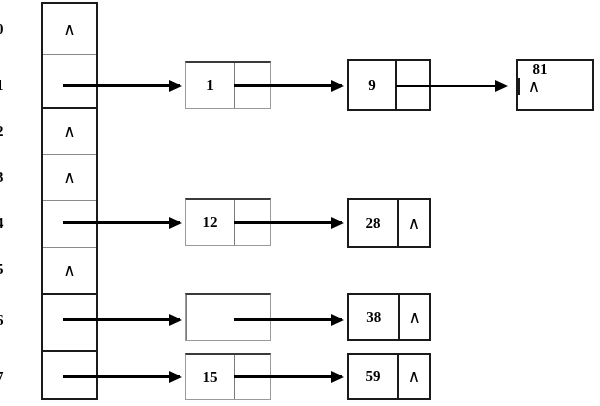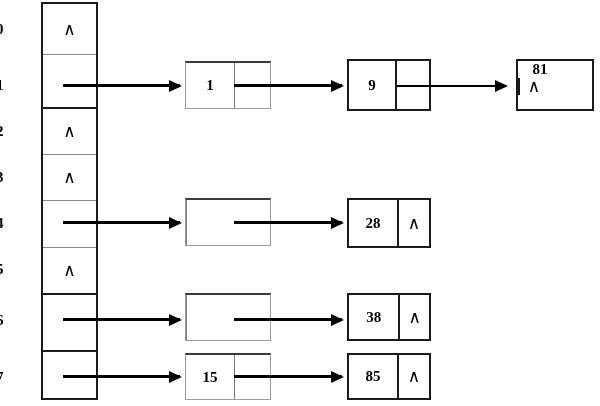--- a/index.html
+++ b/index.html
@@ -197,20 +197,21 @@
   <div class="node dark" style="left:516px; top:59px; width:78px; height:52px;flex-direction:column;">
     <div class="node-key" style="width:44px;">81</div>
     <div class="node-ptr" style="width:30px;">
       <span class="node-null">∧</span>
     </div>
   </div>
 
   <div class="arrow" style="left:63px; top:221px; width:117px;"></div>
 
   <div class="node grey" style="left:185px; top:198px; width:86px; height:48px;">
+    <div class="node-key" style="width:48px;">12</div>
     <div class="node-ptr" style="width:36px;">
       <span class="node-null"></span>
     </div>
   </div>
 
   <div class="arrow" style="left:234px; top:221px; width:108px;"></div>
 
   <div class="node dark" style="left:347px; top:198px; width:84px; height:50px;">
     <div class="node-key" style="width:48px;">28</div>
     <div class="node-ptr" style="width:32px;">
@@ -240,19 +241,19 @@
   <div class="node grey" style="left:185px; top:353px; width:86px; height:47px;">
     <div class="node-key" style="width:48px;">15</div>
     <div class="node-ptr" style="width:36px;">
       <span class="node-null"></span>
     </div>
   </div>
 
   <div class="arrow" style="left:234px; top:375px; width:108px;"></div>
 
   <div class="node dark" style="left:347px; top:353px; width:84px; height:47px;">
-    <div class="node-key" style="width:48px;">85</div>
+    <div class="node-key" style="width:48px;">59</div>
     <div class="node-ptr" style="width:32px;">
       <span class="node-null">∧</span>
     </div>
   </div>
 
 </div>
 
 </body></html>

